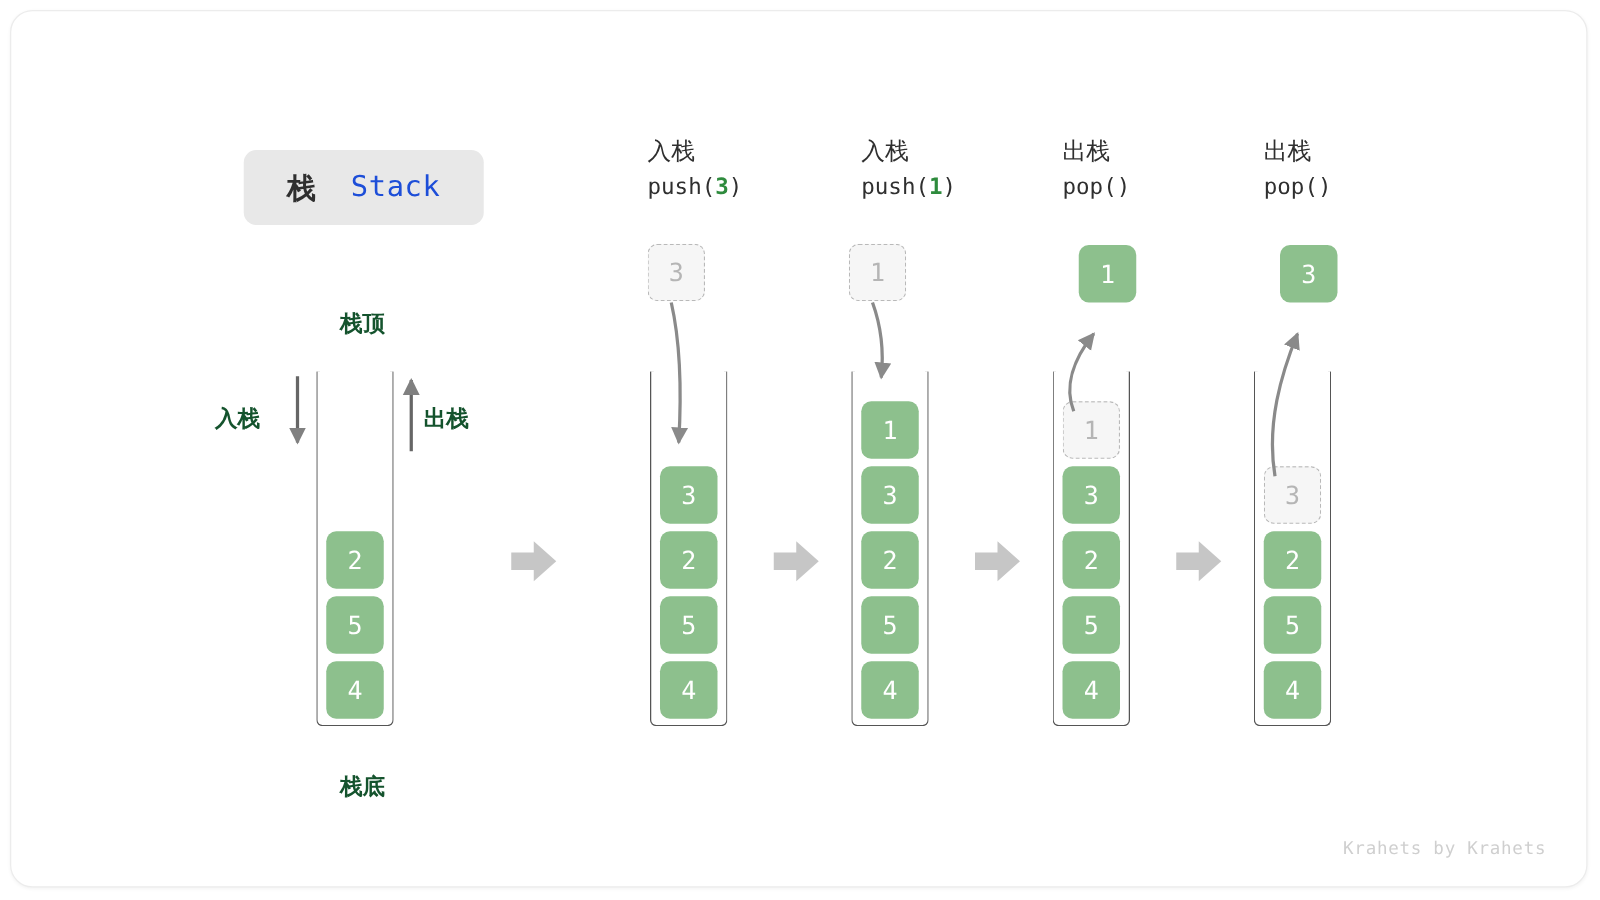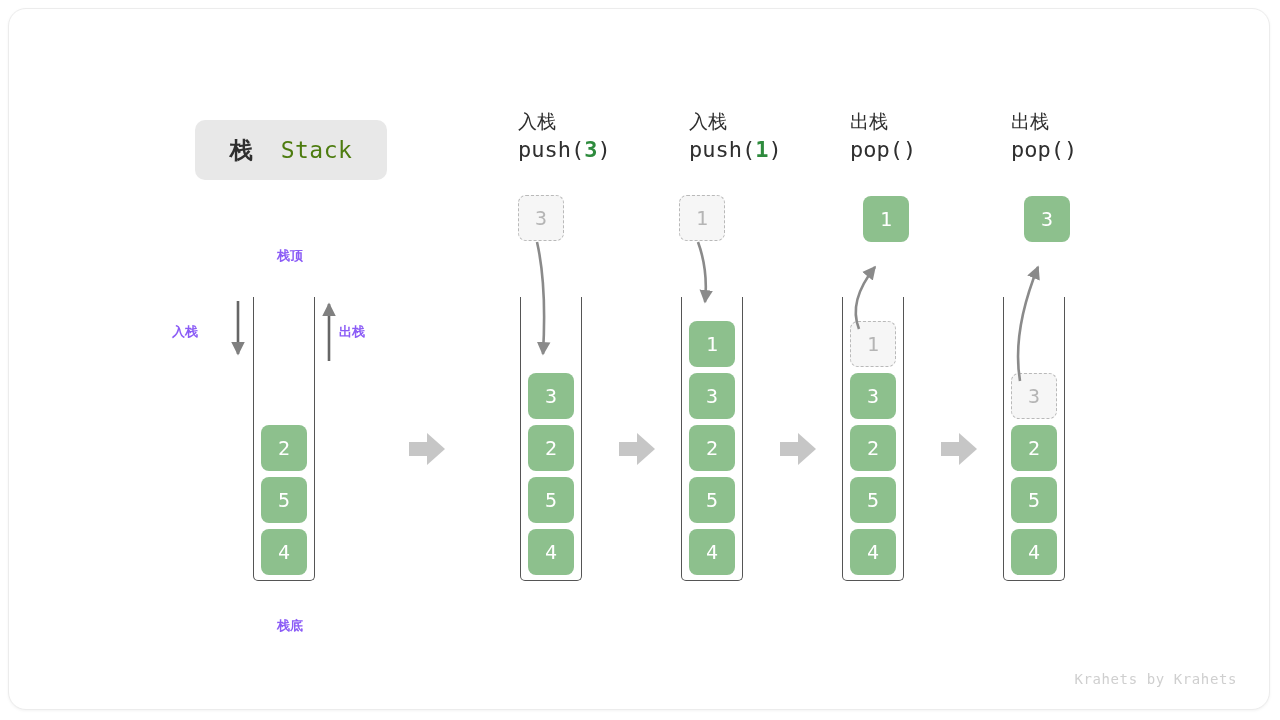--- a/index.html
+++ b/index.html
@@ -43,31 +43,31 @@
   #title-pill .t-cn {
     font-family: "Liberation Sans", sans-serif;
     font-weight: bold;
     font-size: 23px;
     color: #2f2f2f;
     letter-spacing: 1px;
   }
   #title-pill .t-en {
     font-family: "DejaVu Sans Mono", monospace;
     font-size: 23px;
-    color: #4d7c0f;
+    color: #1d4ed8;
     margin-left: 27px;
     letter-spacing: 0.5px;
   }
 
   
   .cn-label {
     font-family: Liberation Mono, monospace;
     font-weight: bold;
-    font-size: 13px;
-    color: #8b5cf6;
+    font-size: 18px;
+    color: #14532d;
     white-space: nowrap;
   }
 
   
   .stack-box {
     width: 62px;
     height: 284px;
     border-left: 1.5px solid #555;
     border-right: 1.5px solid #555;
     border-bottom: 1.5px solid #555;
@@ -106,21 +106,21 @@
   }
   .col-head .line1 {
     font-family: "Liberation Sans", sans-serif;
     font-size: 19px;
     color: #2f2f2f;
     display: block;
     line-height: 26px;
   }
   .col-head .line2 {
     font-family: "DejaVu Sans Mono", monospace;
-    font-size: 22px;
+    font-size: 18px;
     color: #2f2f2f;
     display: block;
     line-height: 30px;
     letter-spacing: 0px;
   }
   .col-head .arg { color: #2e8b3d; font-weight: bold; }
 
   
   #footer {
     right: 32px;

